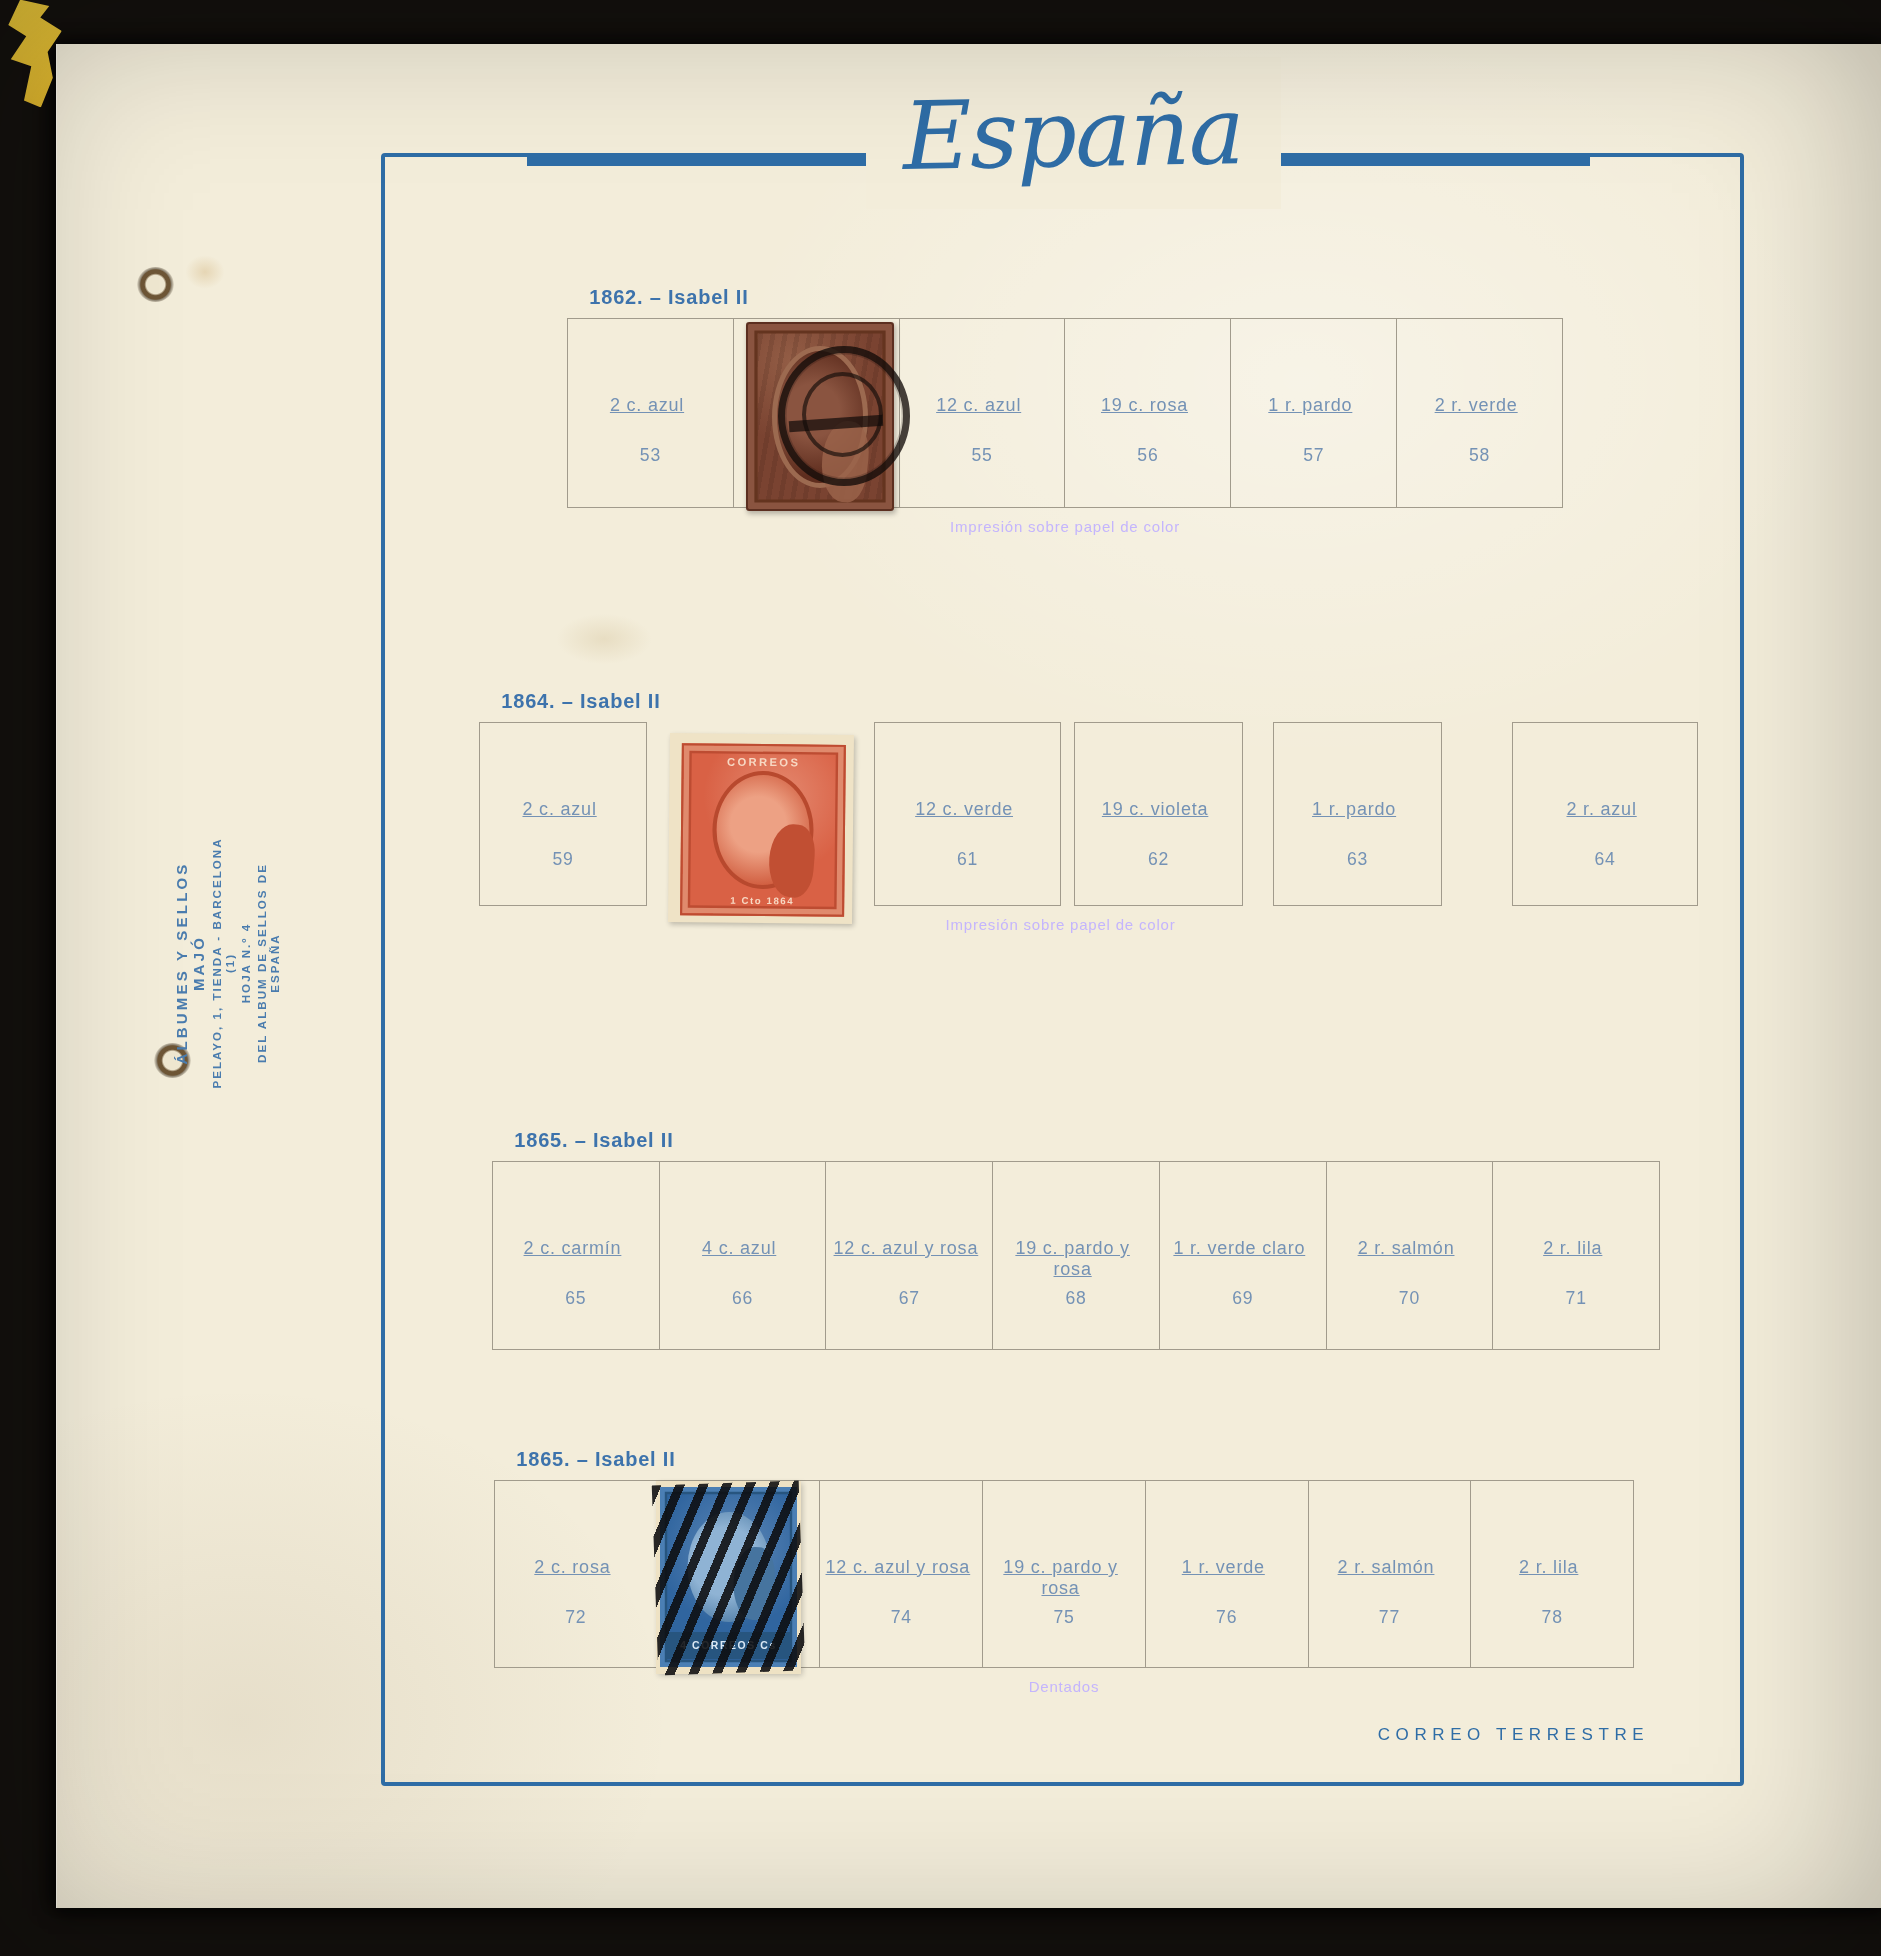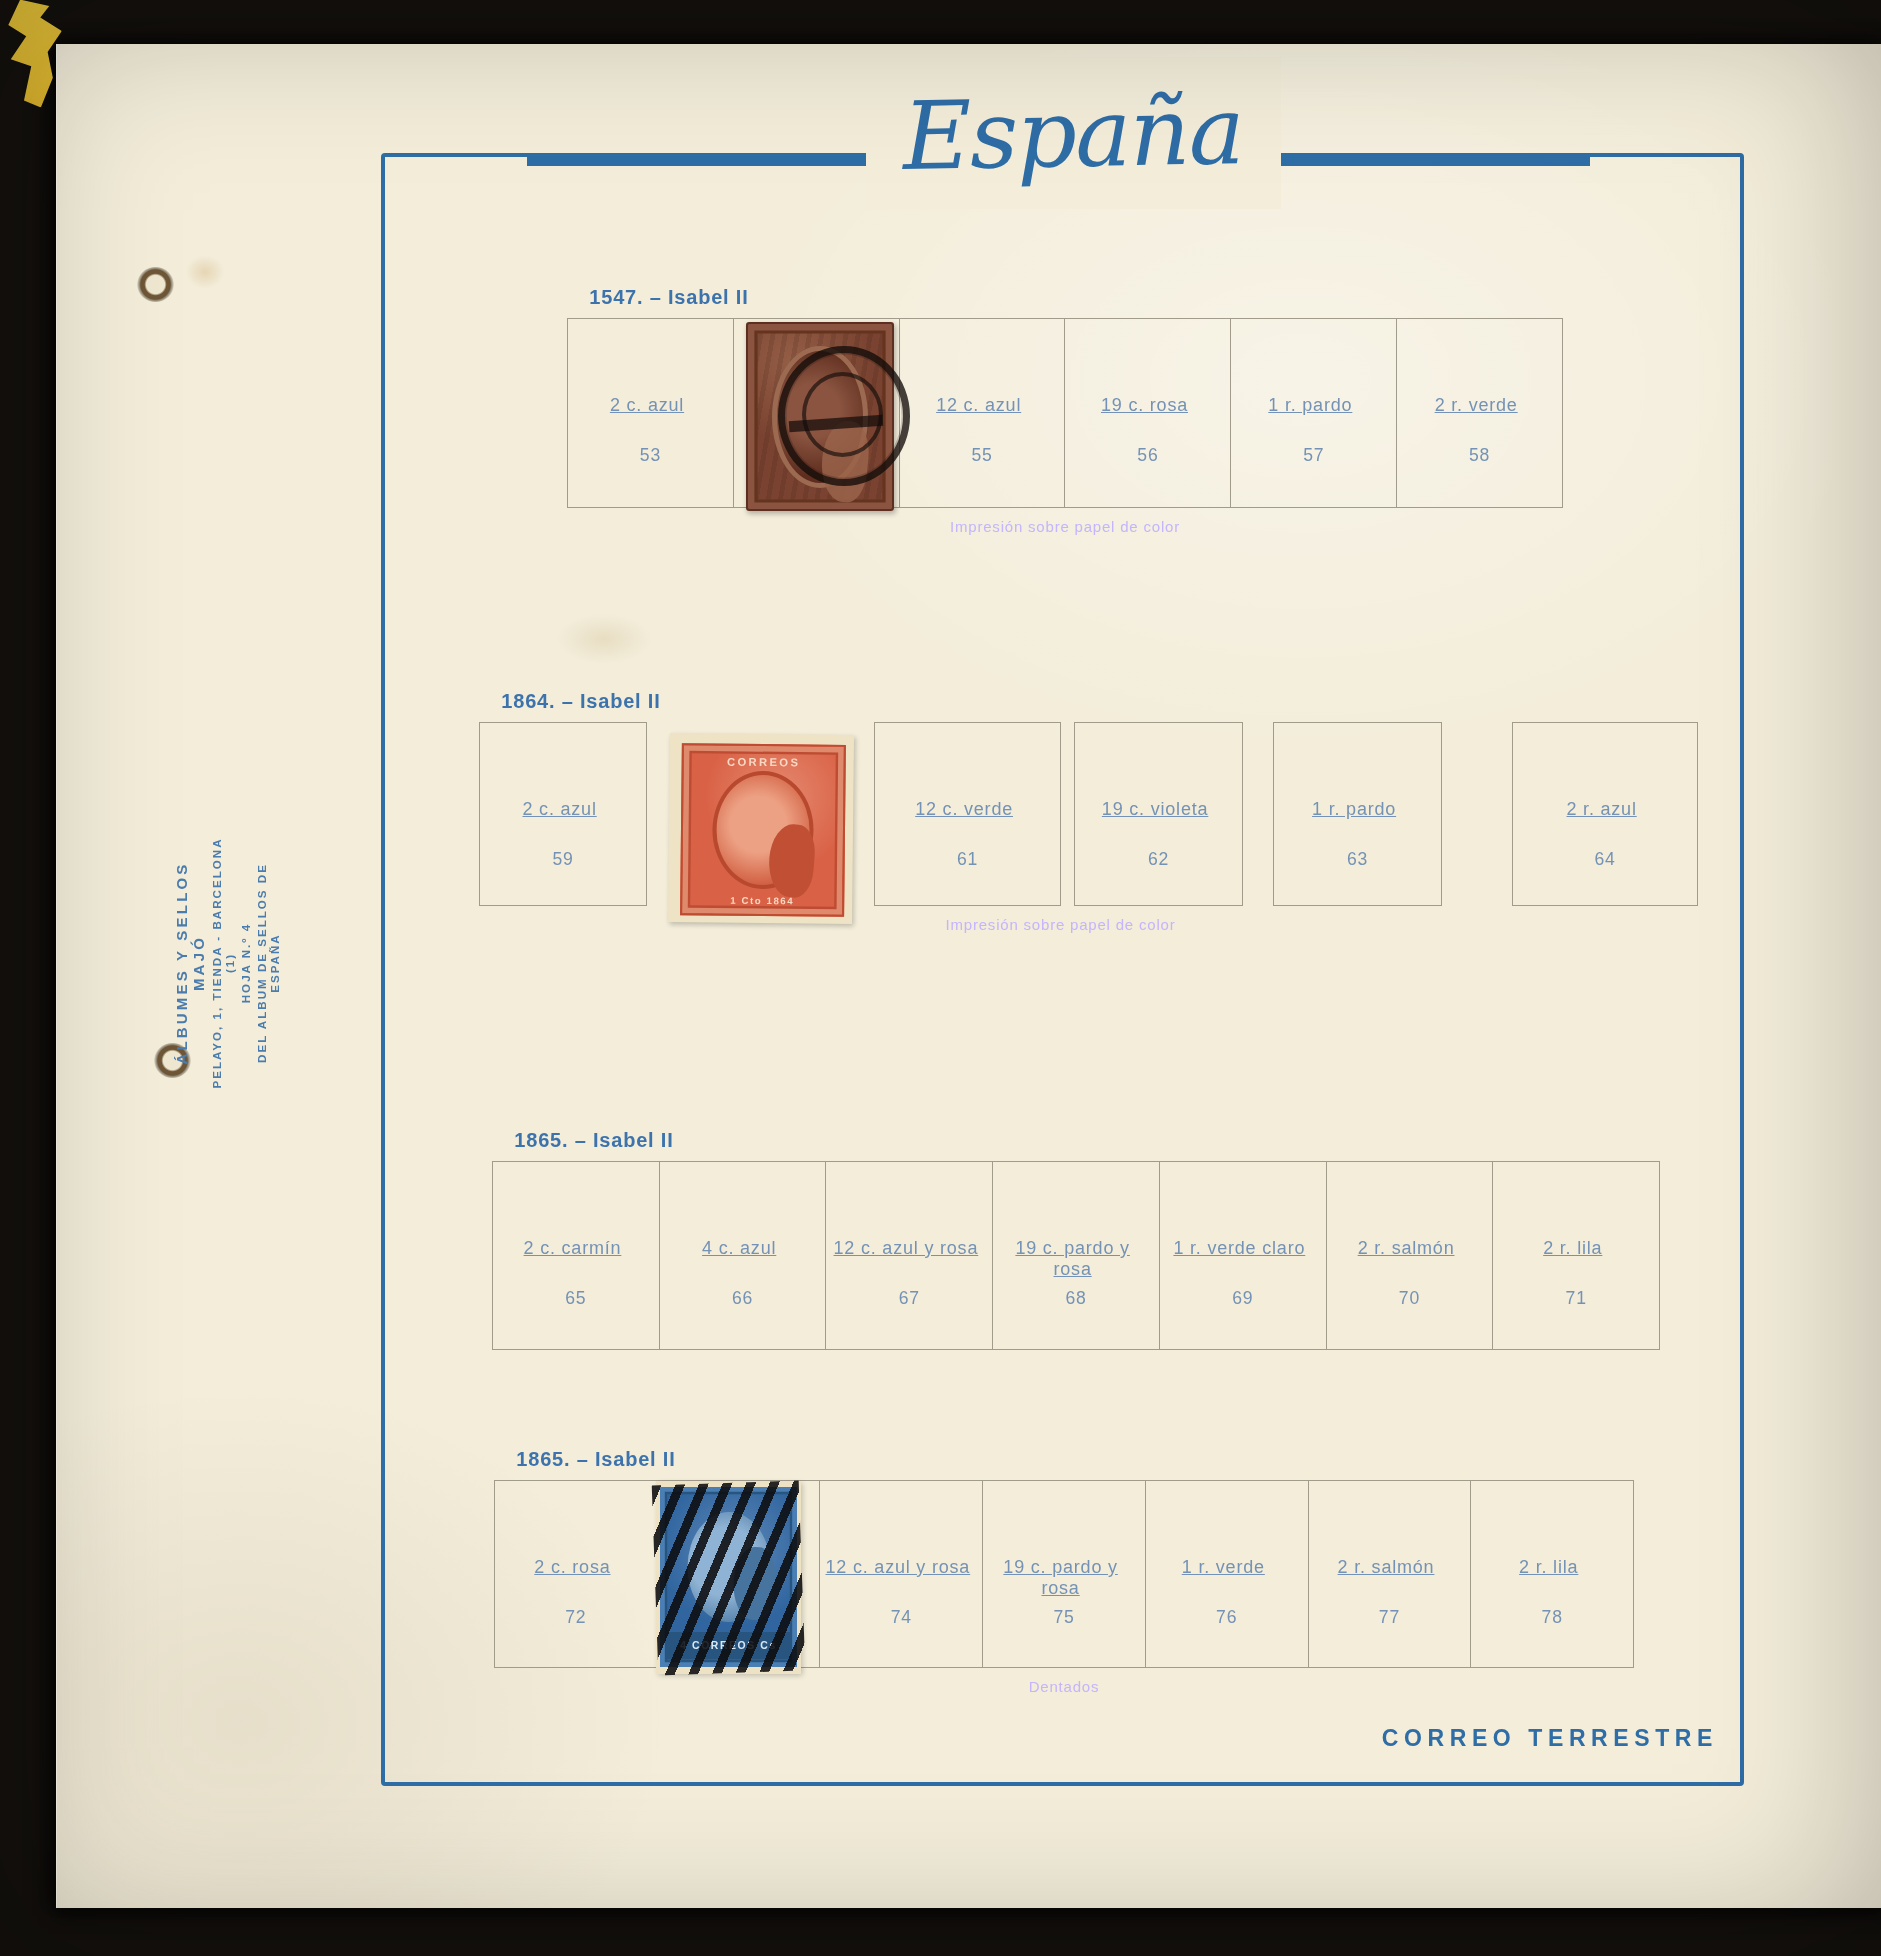--- a/index.html
+++ b/index.html
@@ -202,21 +202,21 @@
   
   .remnant{
     left:932px;top:338px;width:61px;height:107px;z-index:1;
     background:linear-gradient(160deg,#eecb3b,#ddb32c);
     clip-path:polygon(30% 0,78% 5%,64% 16%,100% 28%,78% 48%,88% 72%,70% 100%,42% 94%,52% 62%,18% 56%,42% 34%,12% 24%);
     transform:rotate(2deg);
   }
   
   .footer{
     position:absolute;left:1309px;top:1725px;width:409px;
-    text-align:right;font-size:23px;font-weight:bold;color:var(--accent);letter-spacing:5.6px;
+    text-align:center;font-size:17px;font-weight:normal;color:var(--accent);letter-spacing:5.6px;
   }
 </style>
 </head>
 <body>
 
 <div class="paper">
   <div class="smudge sm1"></div>
   <div class="smudge sm2"></div>
   <div class="hole hole-1"></div>
   <div class="hole hole-2"></div>
@@ -230,21 +230,21 @@
 </div>
 
 <div class="frame"></div>
 <div class="dash dash-left"></div>
 <div class="dash dash-right"></div>
 <div class="title-wrap">
   <span class="title-text">España</span>
 </div>
 
 <section class="sec tbl s1">
-  <h2>1547. – Isabel II</h2>
+  <h2>1862. – Isabel II</h2>
   <div class="row">
       <div class="cell">
     <div class="cl">2 c. azul</div>
     <div class="cn">53</div>
   </div>
       <div class="cell has-stamp">
     <div class="cl"></div>
     <div class="cn"></div>
   </div>
       <div class="cell">

